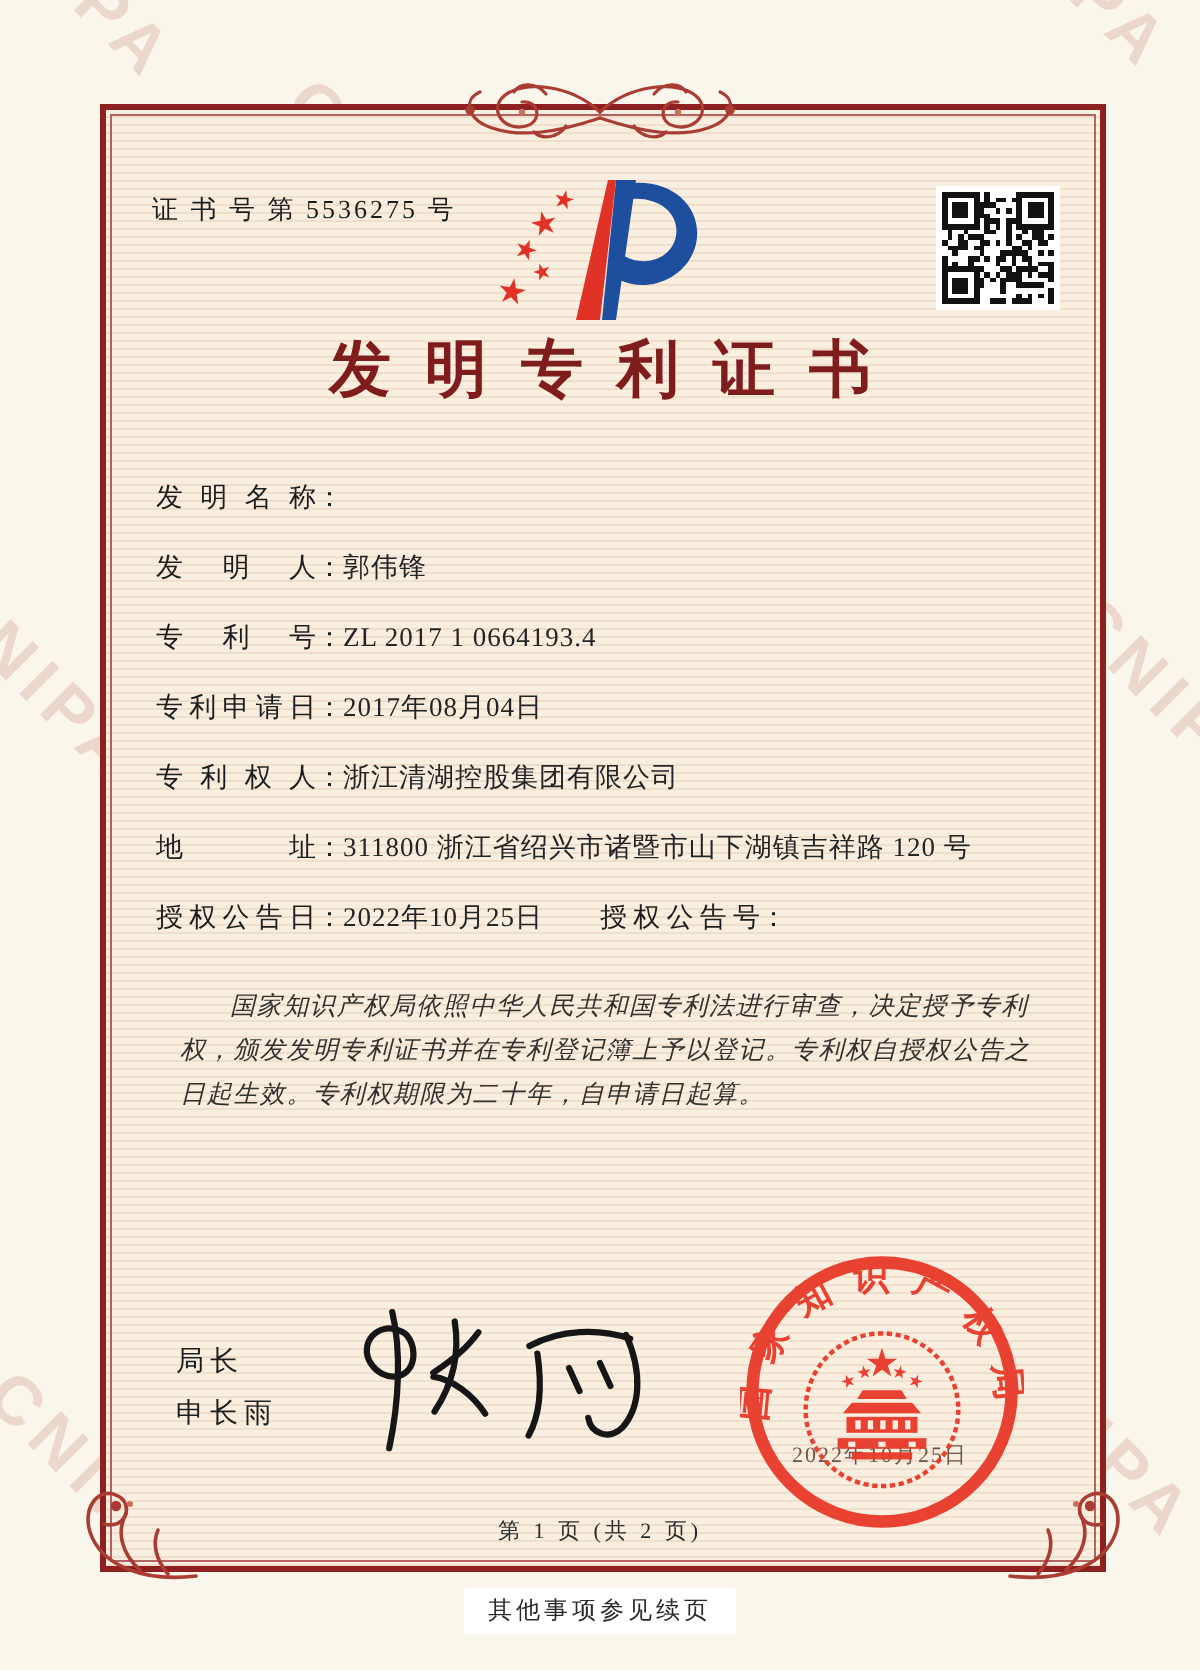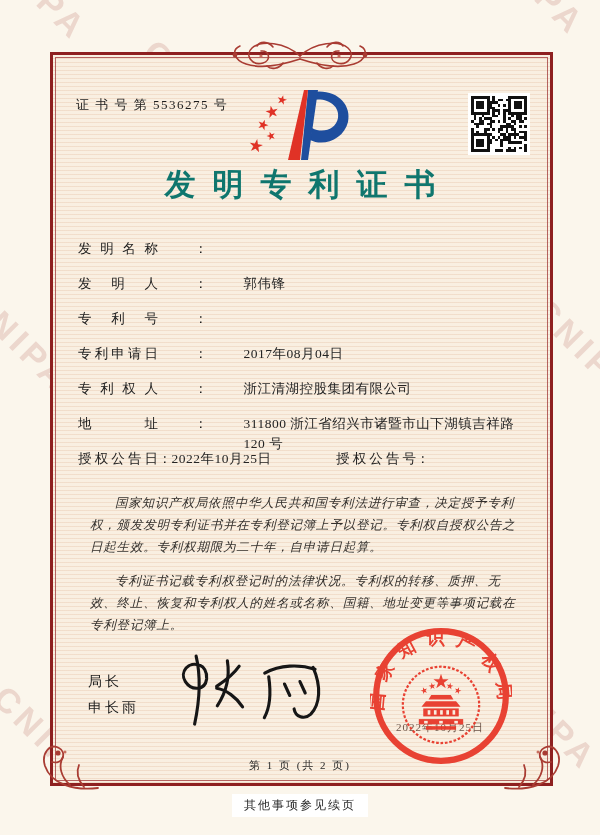--- a/index.html
+++ b/index.html
@@ -46,25 +46,25 @@
   .qr{
     position:absolute;left:468px;top:93px;width:62px;height:62px;z-index:2;
     background:#fff;padding:3px;box-sizing:border-box;
     display:grid;grid-template-columns:repeat(21,1fr);grid-template-rows:repeat(21,1fr);
   }
   .qr i{display:block;}
   .qr i.on{background:#111;}
   .title{
     position:absolute;left:0;top:164px;width:100%;z-index:2;
     text-align:center;font-size:31px;font-weight:bold;
-    letter-spacing:17px;text-indent:17px;color:#0f766e;
+    letter-spacing:17px;text-indent:17px;color:#7f1d1d;
   }
   
   .fields{position:absolute;left:78px;top:239px;width:452px;z-index:2;}
-  .f-row{height:35px;line-height:20px;font-size:13.5px;display:flex;align-items:flex-start;gap:36px;}
+  .f-row{height:35px;line-height:20px;font-size:13.5px;display:flex;align-items:flex-start;}
   .f-pair{display:flex;}
   .f-pair.first{width:222px;flex:none;}
   .f-label{
     display:inline-block;width:80px;flex:none;
     text-align:justify;text-align-last:justify;
     color:#1d1d1d;
   }
   .f-colon{flex:none;color:#1d1d1d;}
   .f-value{color:#242424;letter-spacing:0.5px;}
   
@@ -622,20 +622,21 @@
       <span class="f-colon">：</span>
   </div>
   <div class="f-row">
     <span class="f-label">发明人</span>
       <span class="f-colon">：</span>
     <span class="f-value">郭伟锋</span>
   </div>
   <div class="f-row">
     <span class="f-label">专利号</span>
       <span class="f-colon">：</span>
+    <span class="f-value">ZL 2017 1 0664193.4</span>
   </div>
   <div class="f-row">
     <span class="f-label">专利申请日</span>
       <span class="f-colon">：</span>
     <span class="f-value">2017年08月04日</span>
   </div>
   <div class="f-row">
     <span class="f-label">专利权人</span>
       <span class="f-colon">：</span>
     <span class="f-value">浙江清湖控股集团有限公司</span>
@@ -653,21 +654,20 @@
     </span>
     <span class="f-pair">
       <span class="f-label">授权公告号</span>
         <span class="f-colon">：</span>
     </span>
   </div>
 </div>
 
 <div class="paras">
   <p>国家知识产权局依照中华人民共和国专利法进行审查，决定授予专利权，颁发发明专利证书并在专利登记簿上予以登记。专利权自授权公告之日起生效。专利权期限为二十年，自申请日起算。</p>
-  <p>专利证书记载专利权登记时的法律状况。专利权的转移、质押、无效、终止、恢复和专利权人的姓名或名称、国籍、地址变更等事项记载在专利登记簿上。</p>
 </div>
 
 <div class="director">
   <div>局长</div>
   <div>申长雨</div>
 </div>
 
 <div class="sig">
   <svg width="165" height="78" viewBox="0 0 170 80">
     <g fill="none" stroke="#161616" stroke-width="3.2" stroke-linecap="round" transform="rotate(-2 85 40)">

